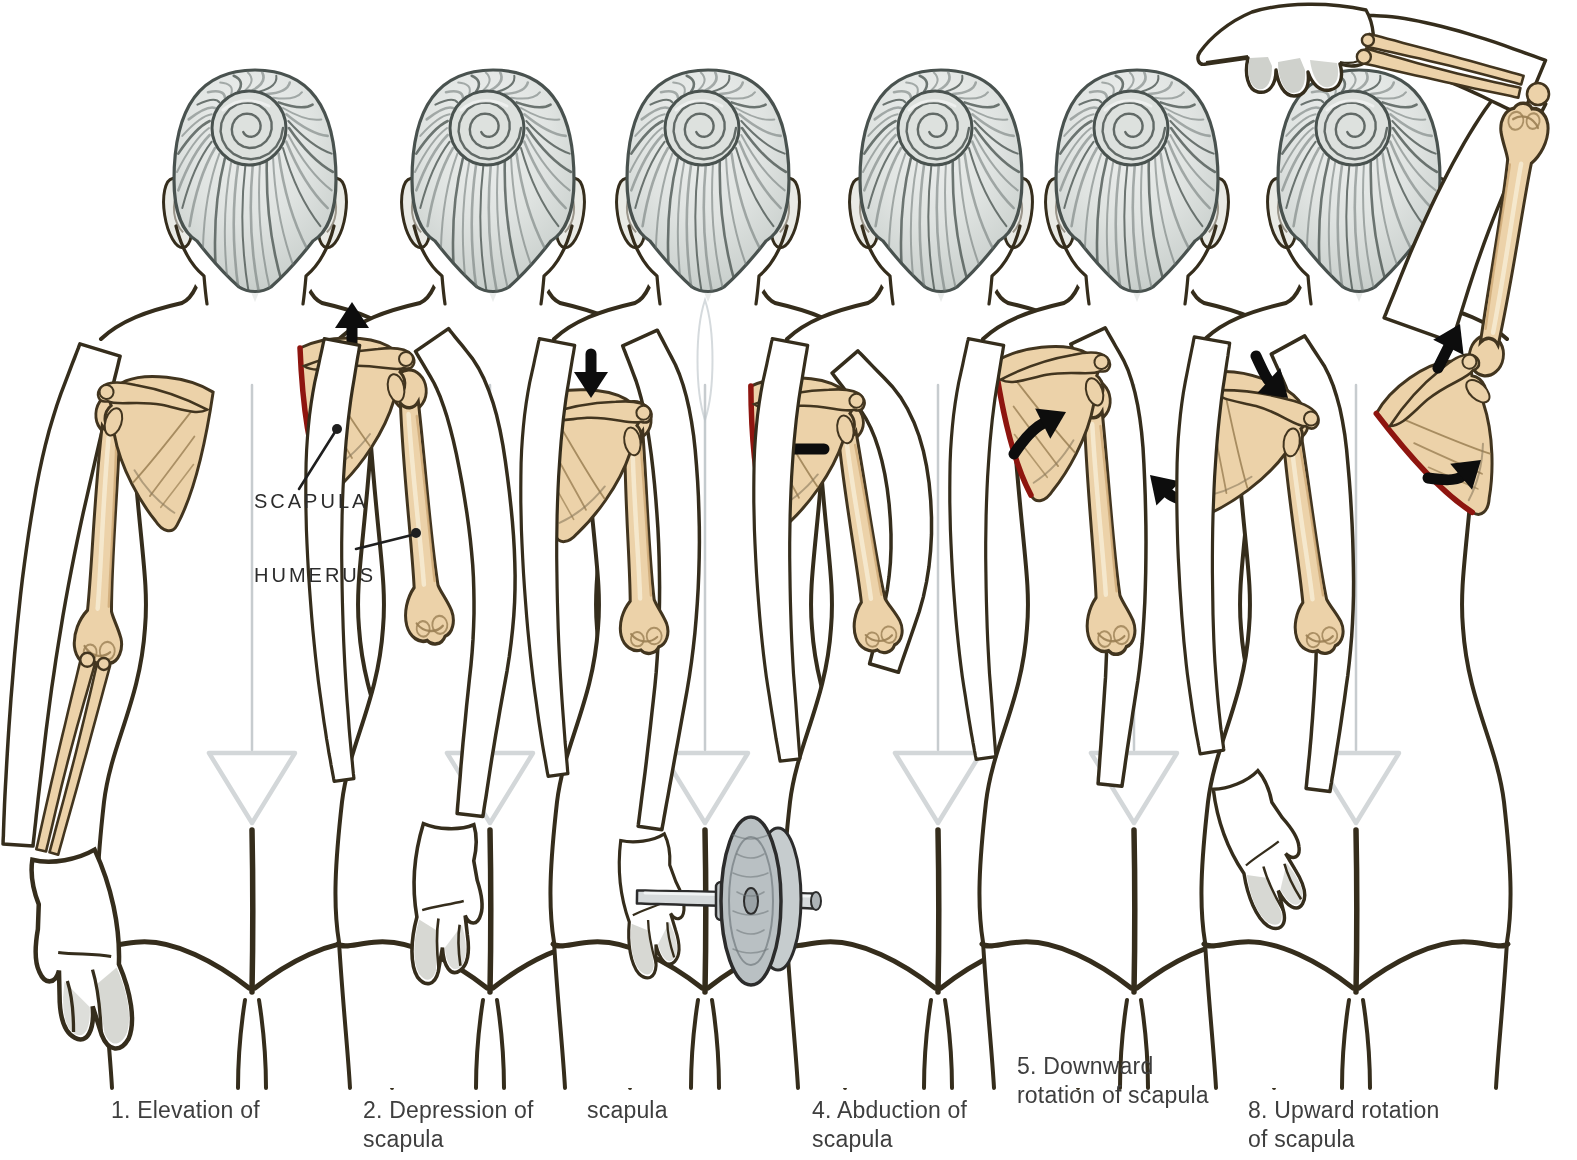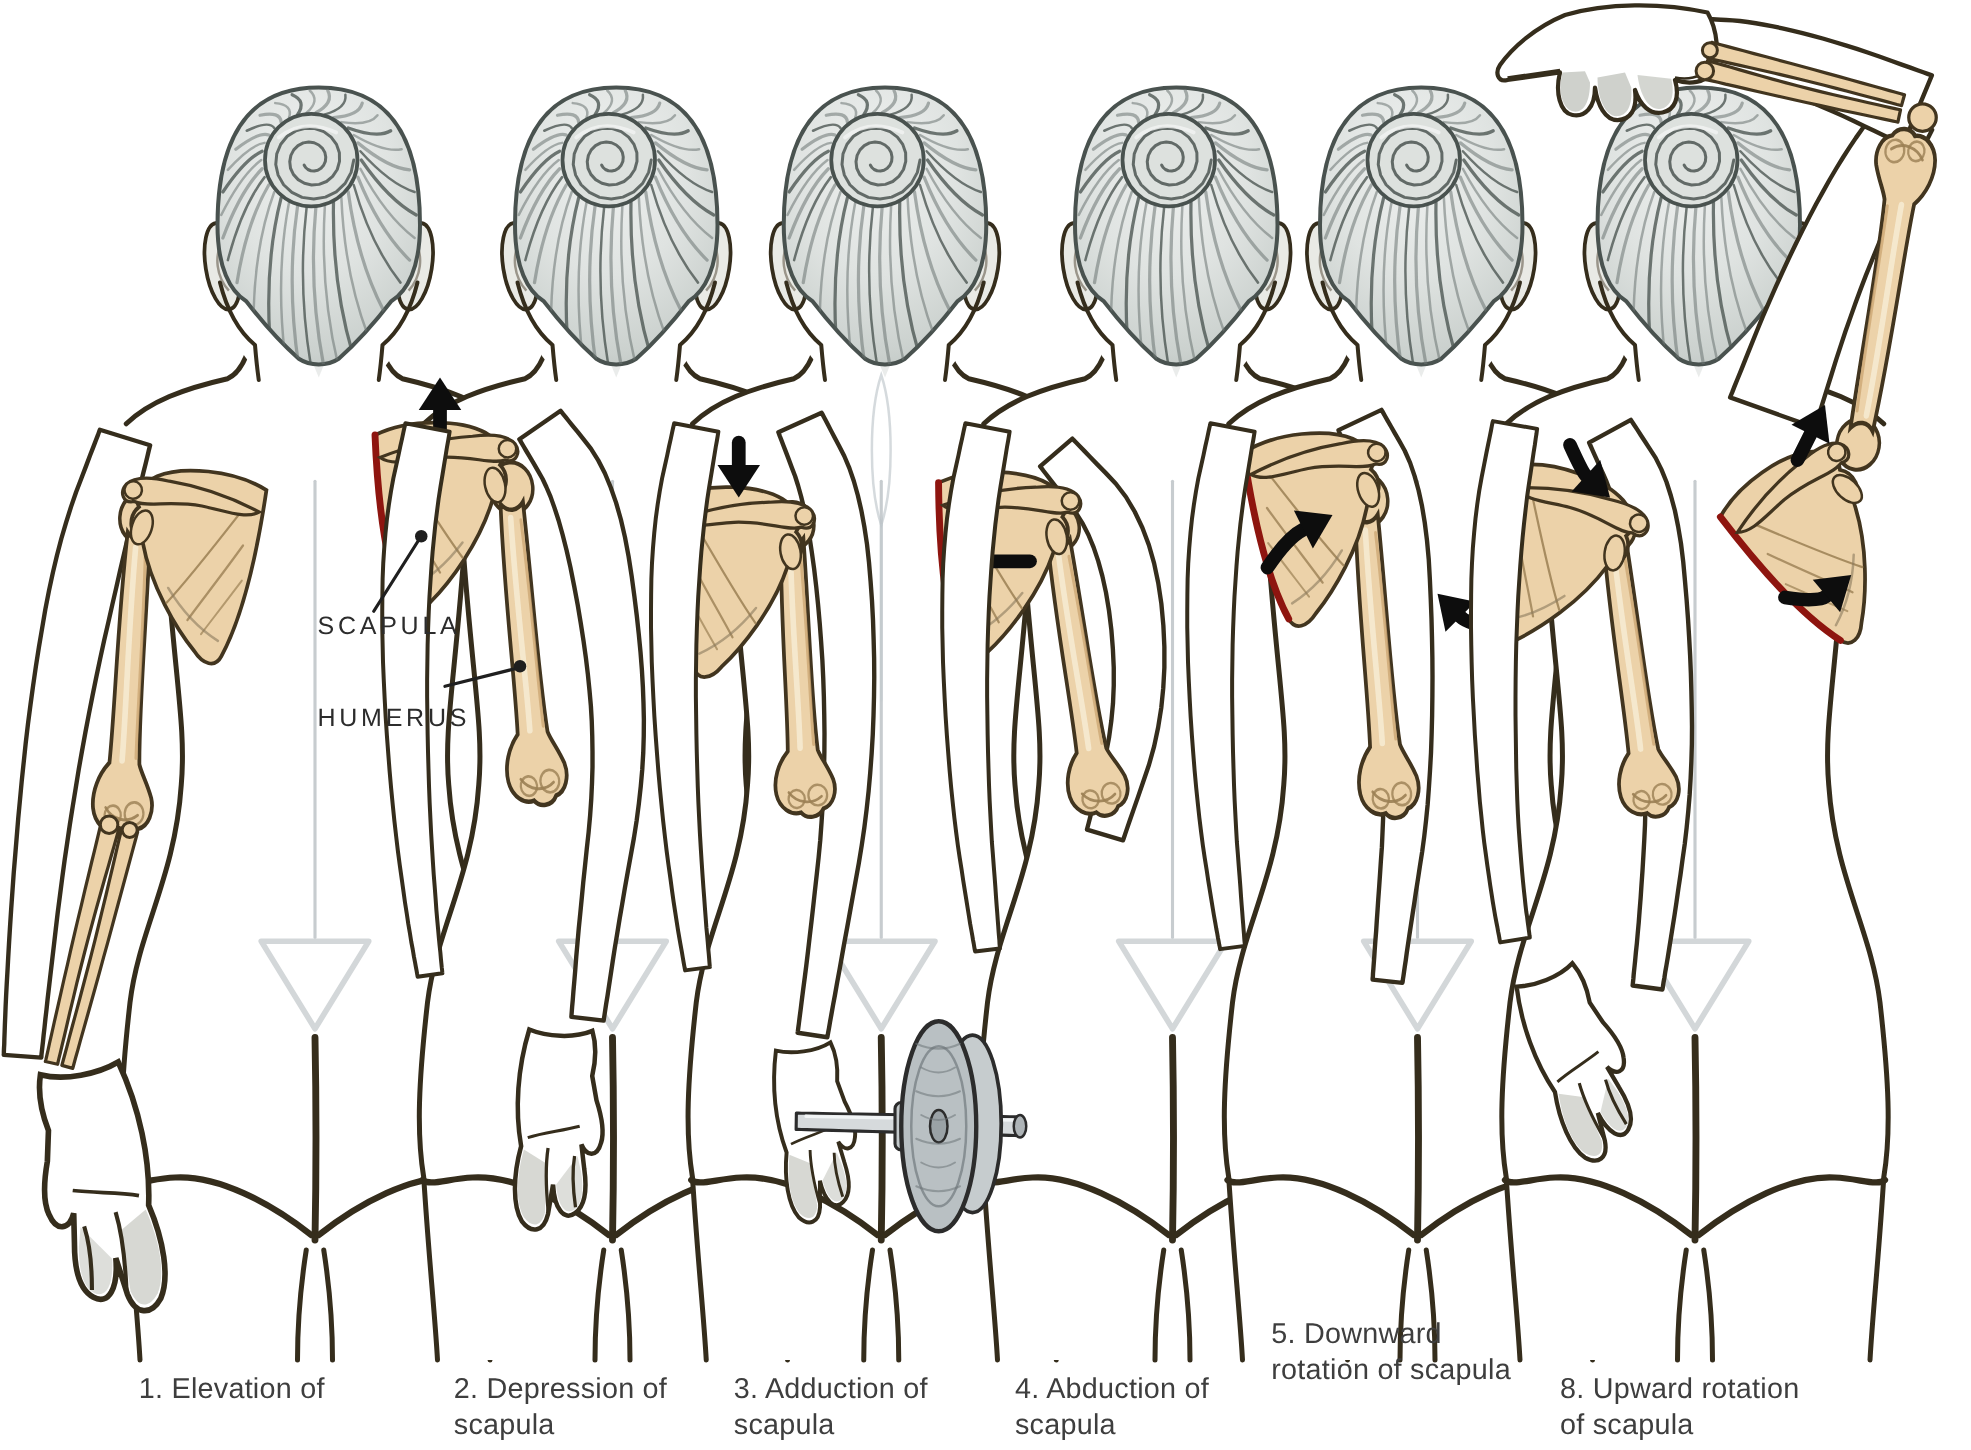--- a/index.html
+++ b/index.html
@@ -798,21 +798,20 @@
     </svg>
 
   <div class="caption" style="left:111px;top:1096px;">
     <div>1. Elevation of</div>
   </div>
   <div class="caption" style="left:363px;top:1096px;">
     <div>2. Depression of</div>
     <div>scapula</div>
   </div>
   <div class="caption" style="left:587px;top:1096px;">
-    <div>3. Adduction of</div>
     <div>scapula</div>
   </div>
   <div class="caption" style="left:812px;top:1096px;">
     <div>4. Abduction of</div>
     <div>scapula</div>
   </div>
   <div class="caption" style="left:1017px;top:1052px;">
     <div>5. Downward</div>
     <div>rotation of scapula</div>
   </div>

